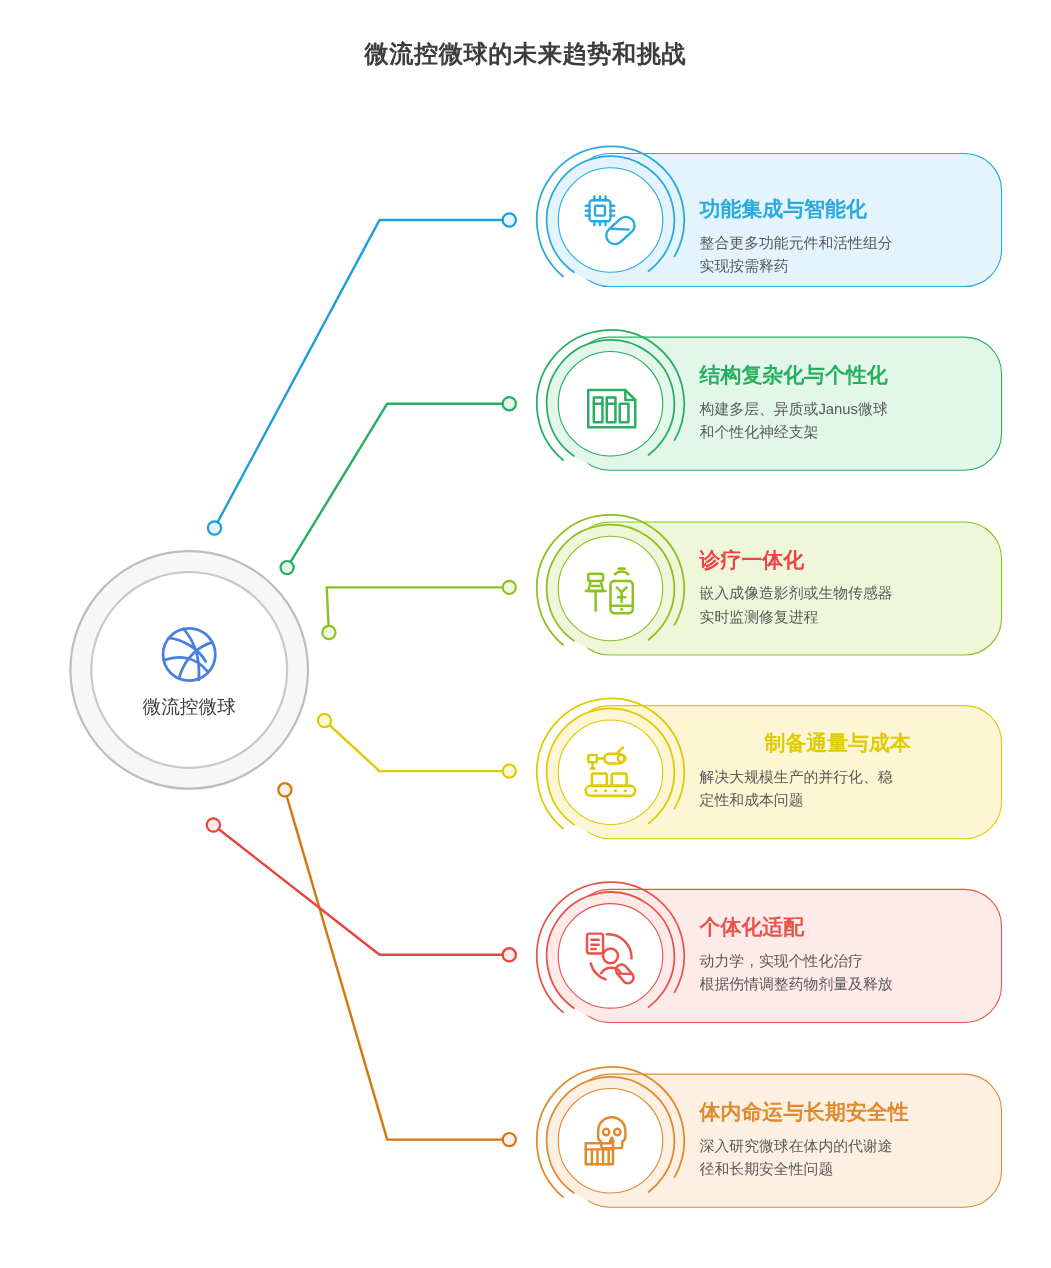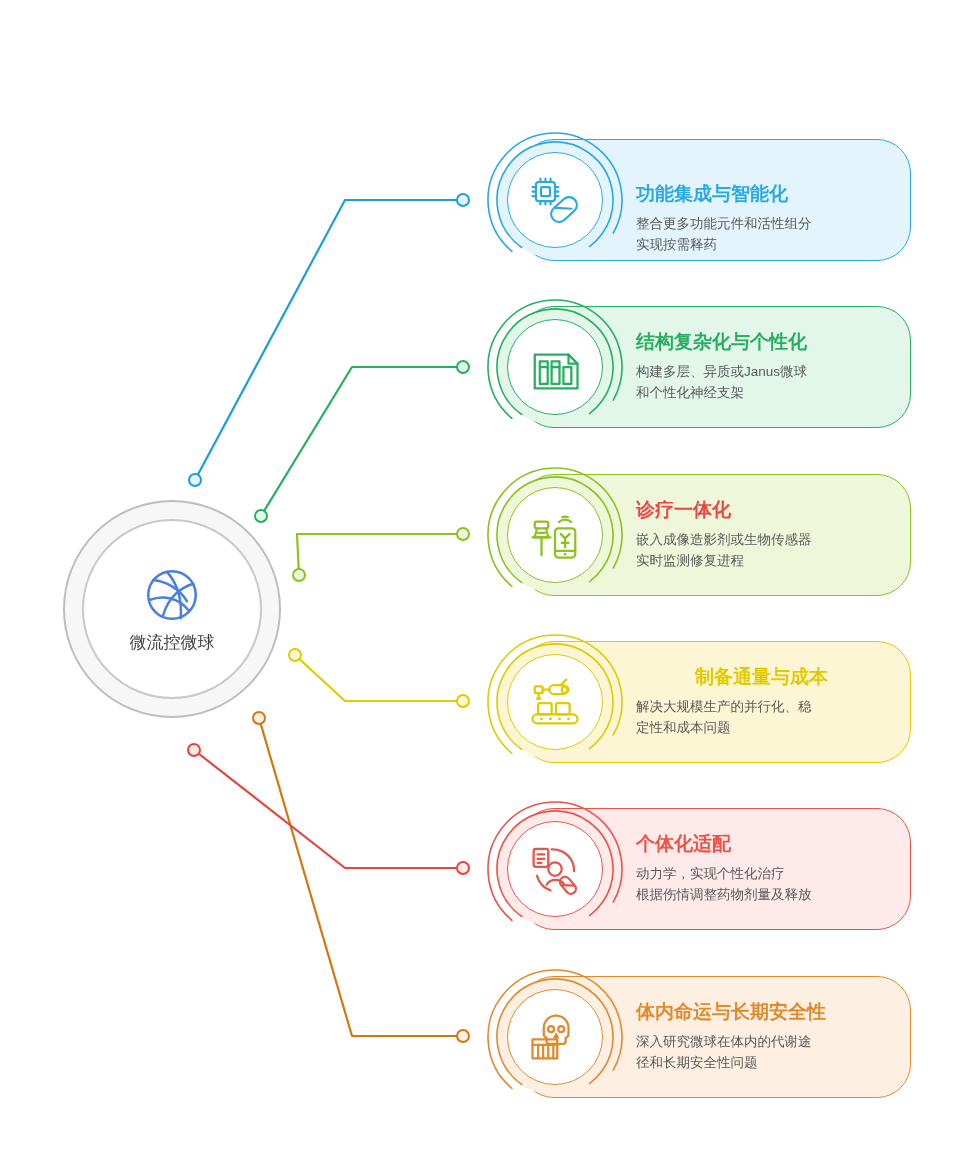--- a/index.html
+++ b/index.html
@@ -50,20 +50,21 @@
     background:#ffffff;border:1.6px solid;
     display:flex;align-items:center;justify-content:center;
   }
   .ring-icon{width:54px;height:54px;}
 </style>
 </head>
 <body>
 
 <div id="stage">
 
+  <div class="title">微流控微球的未来趋势和挑战</div>
 
   <svg class="layer connectors" viewBox="0 0 955 1153">
     <g id="connector-paths" fill="none" stroke-width="2.2" stroke-linecap="round" stroke-linejoin="round">
         <path d="M 195 480 L 345 200 L 463 200" stroke="#1a9fd9"></path>
         <circle cx="195" cy="480" r="6" fill="#e3f4fc" stroke="#1a9fd9" stroke-width="2"></circle>
         <circle cx="463" cy="200" r="6" fill="#e3f4fc" stroke="#1a9fd9" stroke-width="2"></circle>
         <path d="M 261 516 L 352 367 L 463 367" stroke="#27ae60"></path>
         <circle cx="261" cy="516" r="6" fill="#e2f7ea" stroke="#27ae60" stroke-width="2"></circle>
         <circle cx="463" cy="367" r="6" fill="#e2f7ea" stroke="#27ae60" stroke-width="2"></circle>
         <path d="M 299 575 L 297 534 L 463 534" stroke="#8cc220"></path>
@@ -92,21 +93,21 @@
           <path d="M20 5.5c8 9 12 22 11 37"></path>
           <path d="M41 15c-10 3-20 11-24 25"></path>
         </g>
       </svg>
       <div class="hub-label">微流控微球</div>
     </div>
   </div>
 
   <div id="cards-root">
       <div class="card" style="left: 520px; top: 139px; width: 391px; height: 122px; background: rgb(227, 244, 252); border-color: rgb(41, 169, 224);"></div>
-      <div class="card-text" style="left: 636px; top: 134px; width: 251px; height: 122px; z-index: 5; justify-content: flex-end;">
+      <div class="card-text" style="left: 636px; top: 155px; width: 251px; height: 122px; z-index: 5;">
         <div class="card-title" style="color: rgb(41, 169, 224);">功能集成与智能化</div>
         <div class="card-desc">整合更多功能元件和活性组分</div>
         <div class="card-desc">实现按需释药</div>
       </div>
       <div class="ring-wrap">
         <svg width="140" height="140" viewBox="0 0 140 140" style="position: absolute; left: 485px; top: 130px;">
           <circle cx="70" cy="70" r="67" fill="none" stroke="#29a9e0" stroke-width="1.6" stroke-linecap="round" stroke-dasharray="303.1008592183432 420.97341558103227" transform="rotate(130 70 70)"></circle>
      <circle cx="70" cy="70" r="58" fill="#e3f4fc" stroke="#29a9e0" stroke-width="1.6" stroke-linecap="round" stroke-dasharray="291.5397982531328 364.424747816416" transform="rotate(125 70 70)"></circle>
         </svg>
         <div class="ring-disc" style="left: 507px; top: 152px; width: 96px; height: 96px; border-color: rgb(41, 169, 224);">

